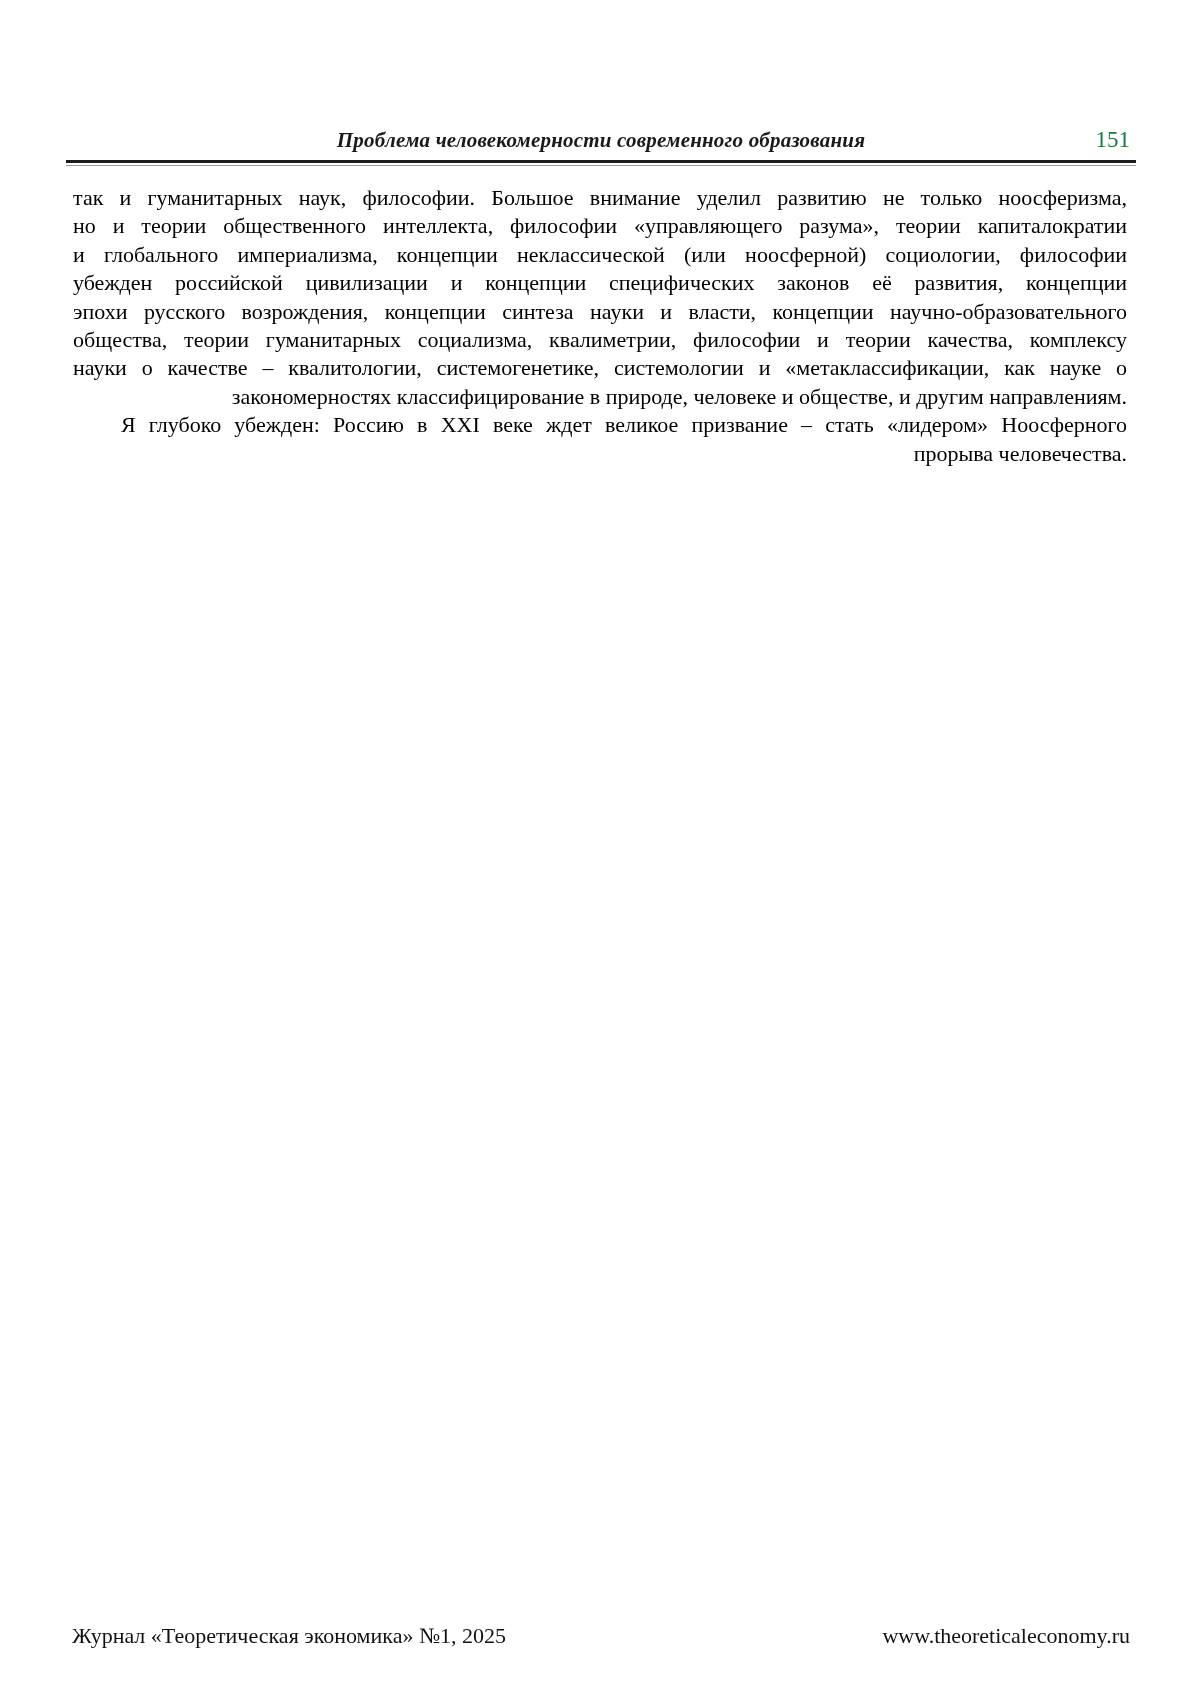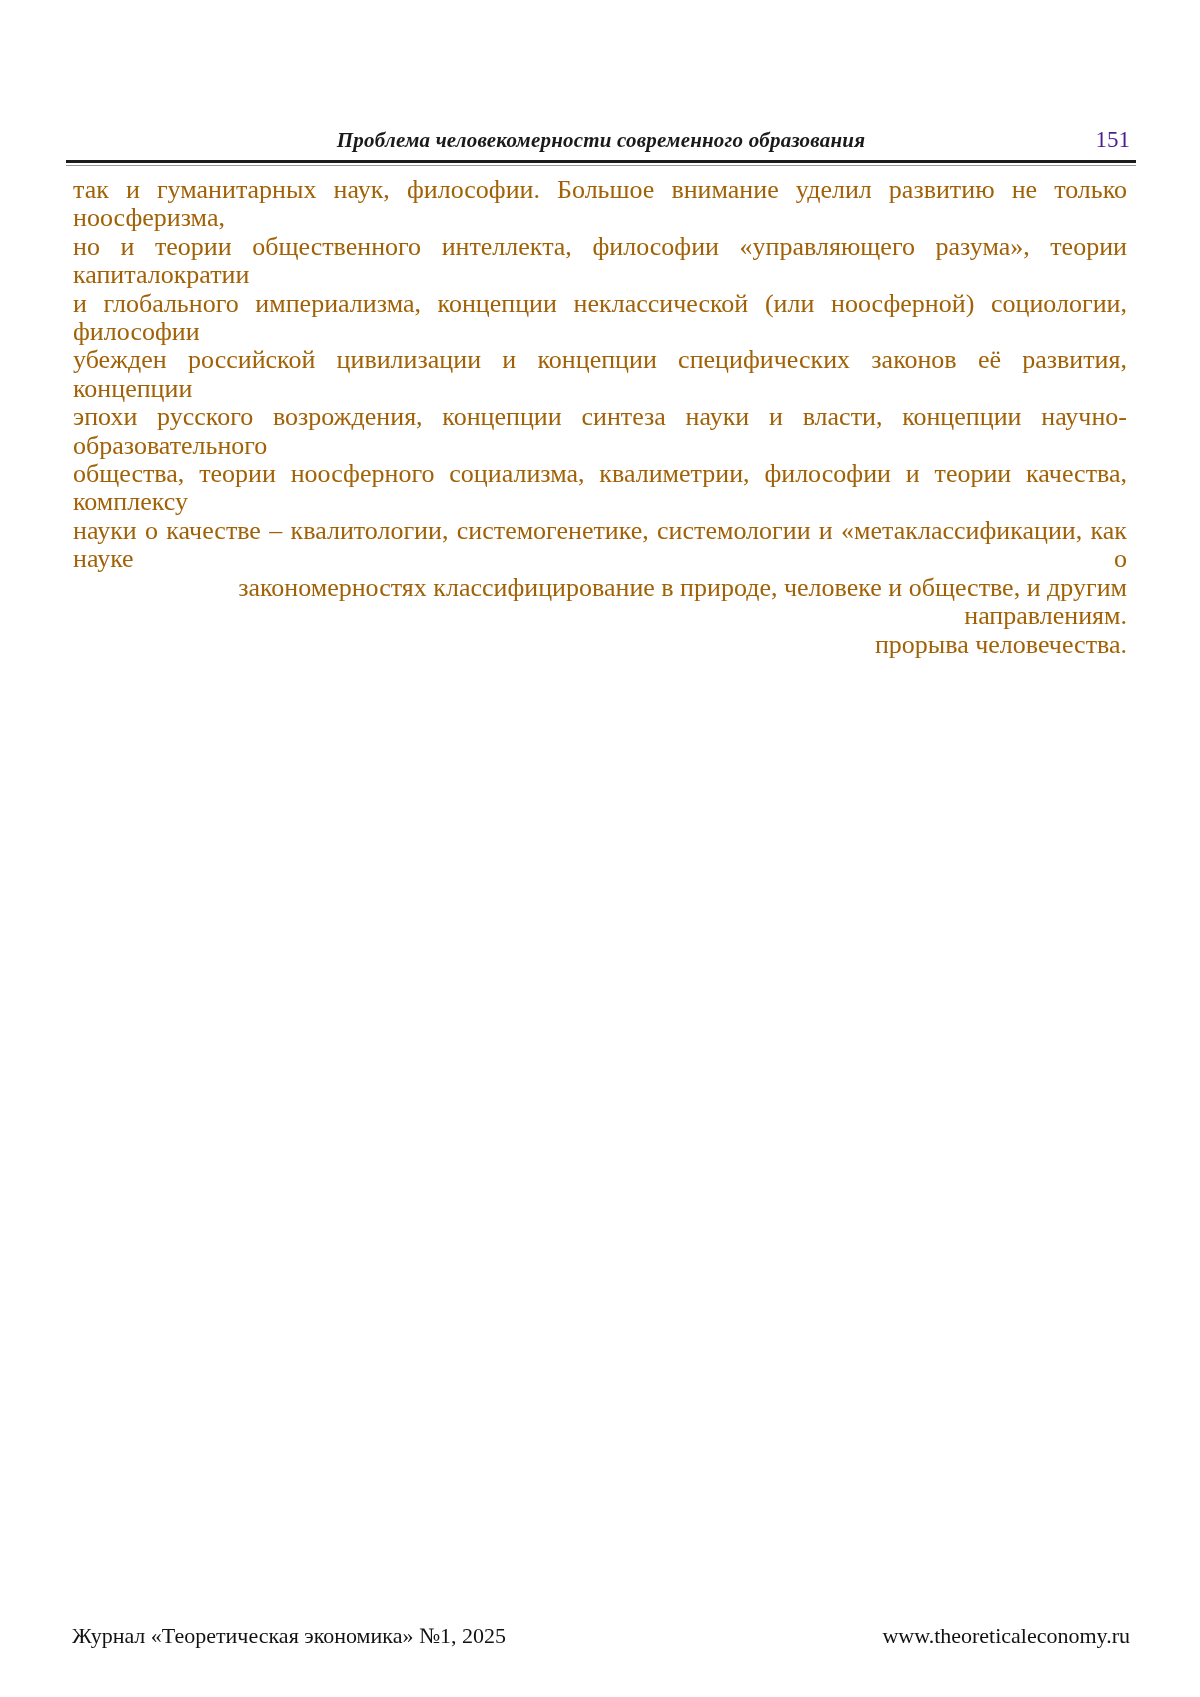--- a/index.html
+++ b/index.html
@@ -38,41 +38,41 @@
     color: #1a1a1a;
   }
   .page-number {
     position: absolute;
     right: 0;
     top: 0;
     font-size: 23px;
     line-height: 26px;
     font-style: normal;
     font-weight: 400;
-    color: #4c1d95;
+    color: #15803d;
   }
   
   .header-rule {
     position: absolute;
     left: 66px;
     top: 160px;
     width: 1070px;
   }
   .rule-thick { height: 3px; background: #1c1c1c; }
   .rule-thin  { height: 1px; background: #979797; margin-top: 2px; }
 
   
   .body-text {
     position: absolute;
     left: 73px;
-    top: 176px;
+    top: 184px;
     width: 1054px;
-    font-size: 26px;
+    font-size: 22px;
     line-height: 28.4px;
-    color: #a16207;
+    color: #000000;
   }
   .para { margin: 0; padding: 0; }
   .line {
     text-align: justify;
     text-align-last: justify;
     white-space: normal;
   }
   .line.plain {
     text-align: right;
     text-align-last: auto;
@@ -110,25 +110,26 @@
     <div class="rule-thin"></div>
   </div>
 
   <main class="body-text">
     <div class="para">
       <div class="line">так и гуманитарных наук, философии. Большое внимание уделил развитию не только ноосферизма,</div>
       <div class="line">но и теории общественного интеллекта, философии «управляющего разума», теории капиталократии</div>
       <div class="line">и глобального империализма, концепции неклассической (или ноосферной) социологии, философии</div>
       <div class="line">убежден российской цивилизации и концепции специфических законов её развития, концепции</div>
       <div class="line">эпохи русского возрождения, концепции синтеза науки и власти, концепции научно-образовательного</div>
-      <div class="line">общества, теории ноосферного социализма, квалиметрии, философии и теории качества, комплексу</div>
+      <div class="line">общества, теории гуманитарных социализма, квалиметрии, философии и теории качества, комплексу</div>
       <div class="line">науки о качестве – квалитологии, системогенетике, системологии и «метаклассификации, как науке о</div>
       <div class="line plain">закономерностях классифицирование в природе, человеке и обществе, и другим направлениям.</div>
     </div>
     <div class="para">
+      <div class="line indent">Я глубоко убежден: Россию в XXI веке ждет великое призвание – стать «лидером» Ноосферного</div>
       <div class="line plain">прорыва человечества.</div>
     </div>
   </main>
 
   <footer class="page-footer">
     <div class="footer-journal">Журнал «Теоретическая экономика» №1, 2025</div>
     <div class="footer-website">www.theoreticaleconomy.ru</div>
   </footer>
 
 </div>

